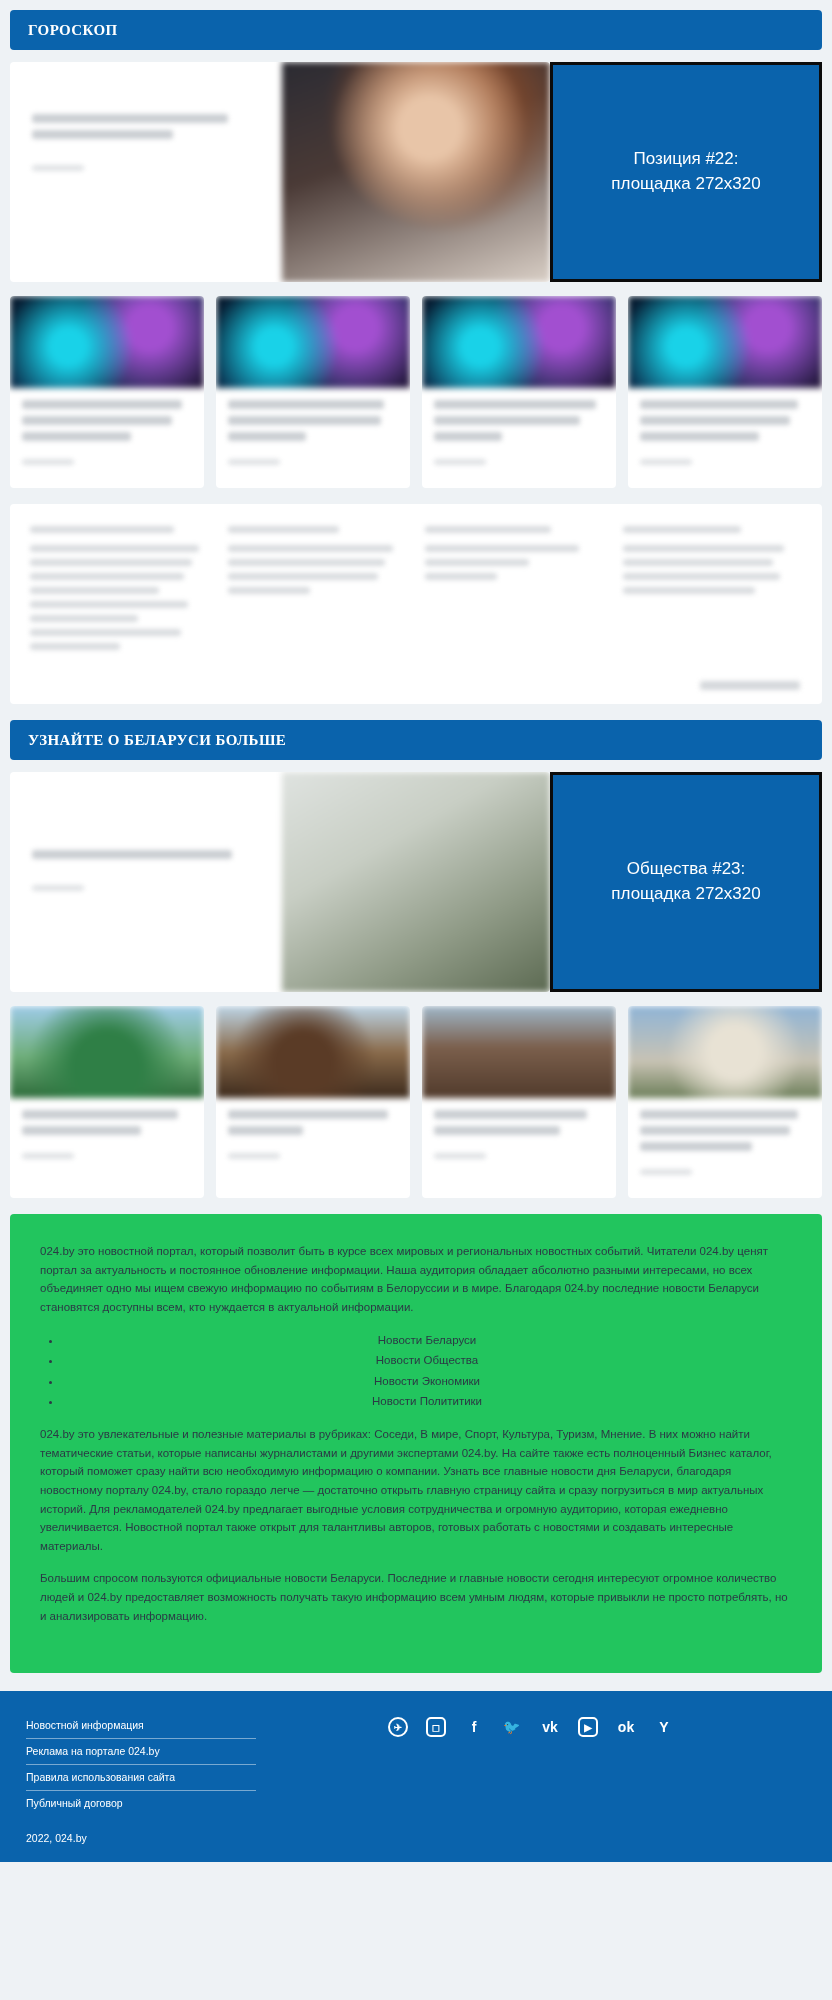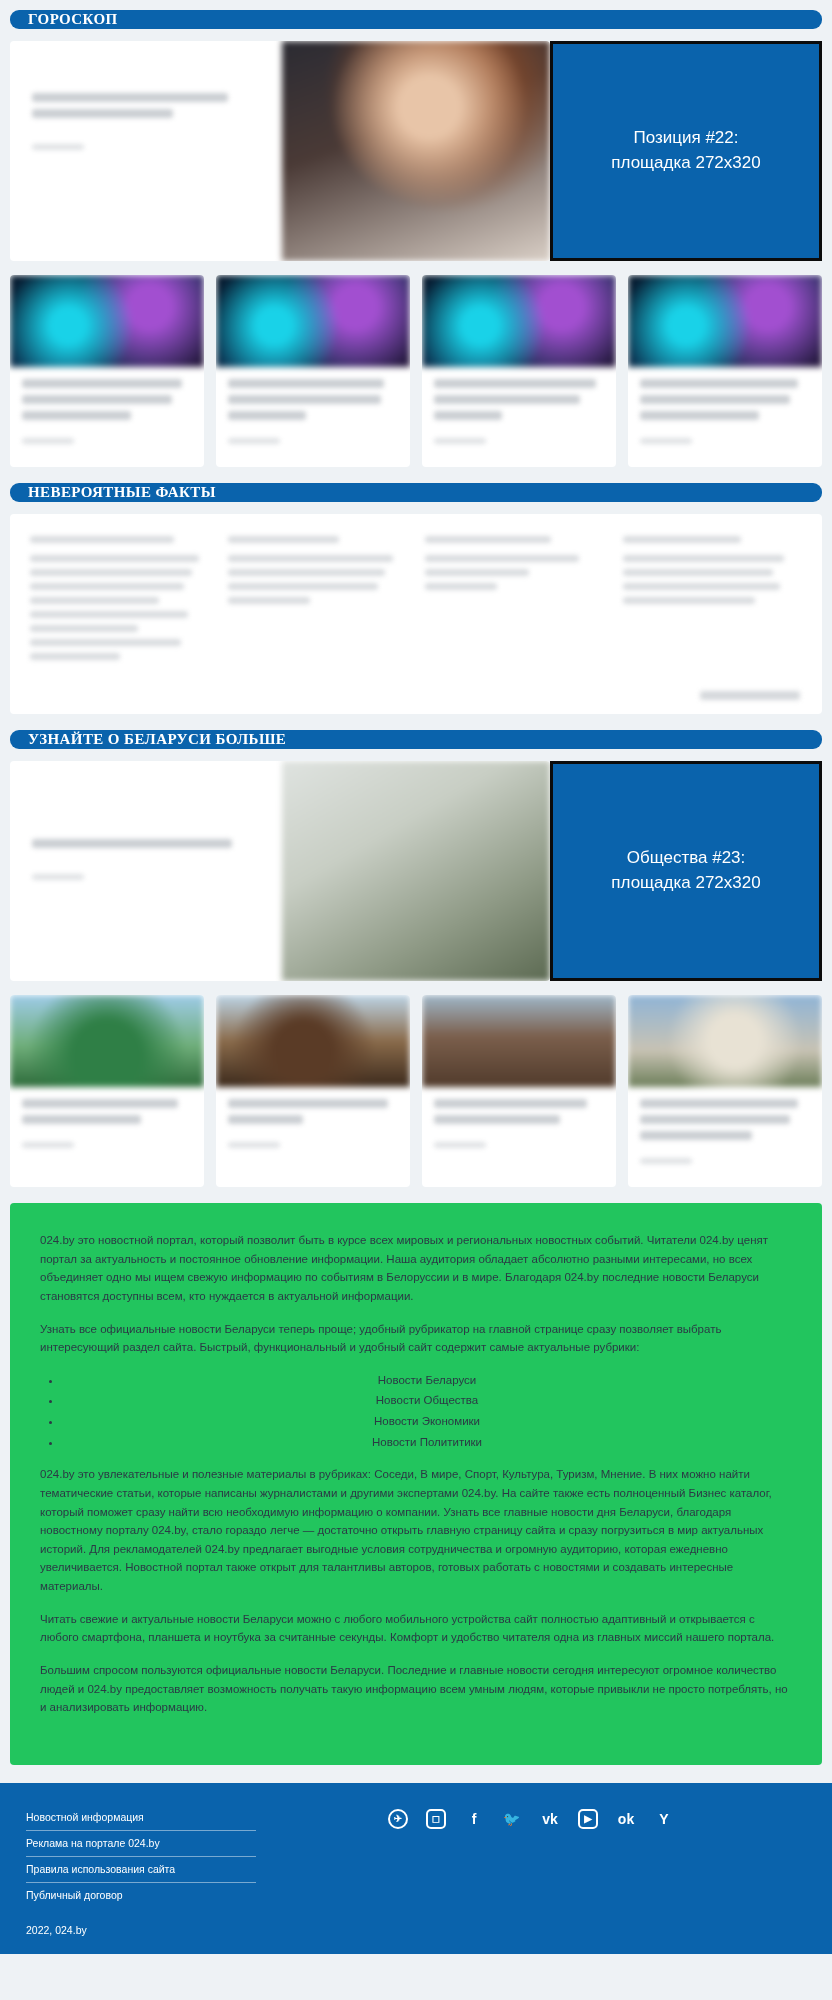--- a/index.html
+++ b/index.html
@@ -13,25 +13,25 @@
     min-height: 2000px;
     background: #eef2f5;
     position: relative;
     padding: 10px 10px 0 10px;
   }
 
   
   .section-bar {
     background: #0a63ac;
     color: #ffffff;
-    height: 19px;
+    height: 40px;
     display: flex;
     align-items: center;
     padding: 0 18px;
-    border-radius: 9px;
+    border-radius: 4px;
     font-family: "Liberation Serif", serif;
     font-weight: bold;
     font-size: 15px;
     letter-spacing: 0.4px;
     margin-bottom: 12px;
   }
 
   
   .hero {
     display: flex;
@@ -270,23 +270,20 @@
       <div class="card-img img-neon"></div>
       <div class="card-body">
         <div class="blurline" style="width:93%"></div>
         <div class="blurline" style="width:88%"></div>
         <div class="blurline" style="width:70%"></div>
         <div class="blurline tiny" style="margin-top:18px"></div>
       </div>
     </div>
   </div>
 
-  <div class="section-bar">
-    <span>НЕВЕРОЯТНЫЕ ФАКТЫ</span>
-  </div>
 
   <div class="facts">
     <div class="facts-col">
       <div class="blurline sm" style="width:80%"></div>
       <div class="blurline sm" style="width:94%;margin-top:12px"></div>
       <div class="blurline sm" style="width:90%"></div>
       <div class="blurline sm" style="width:86%"></div>
       <div class="blurline sm" style="width:72%"></div>
       <div class="blurline sm" style="width:88%"></div>
       <div class="blurline sm" style="width:60%"></div>
@@ -367,29 +364,27 @@
         <div class="blurline" style="width:93%"></div>
         <div class="blurline" style="width:88%"></div>
         <div class="blurline" style="width:66%"></div>
         <div class="blurline tiny" style="margin-top:18px"></div>
       </div>
     </div>
   </div>
 
   <div class="about">
     <p>024.by это новостной портал, который позволит быть в курсе всех мировых и региональных новостных событий. Читатели 024.by ценят портал за актуальность и постоянное обновление информации. Наша аудитория обладает абсолютно разными интересами, но всех объединяет одно мы ищем свежую информацию по событиям в Белоруссии и в мире. Благодаря 024.by последние новости Беларуси становятся доступны всем, кто нуждается в актуальной информации.</p>
-    <p>Узнать все официальные новости Беларуси теперь проще; удобный рубрикатор на главной странице сразу позволяет выбрать интересующий раздел сайта. Быстрый, функциональный и удобный сайт содержит самые актуальные рубрики:</p>
     <ul>
       <li>Новости Беларуси</li>
       <li>Новости Общества</li>
       <li>Новости Экономики</li>
       <li>Новости Полититики</li>
     </ul>
     <p>024.by это увлекательные и полезные материалы в рубриках: Соседи, В мире, Спорт, Культура, Туризм, Мнение. В них можно найти тематические статьи, которые написаны журналистами и другими экспертами 024.by. На сайте также есть полноценный Бизнес каталог, который поможет сразу найти всю необходимую информацию о компании. Узнать все главные новости дня Беларуси, благодаря новостному порталу 024.by, стало гораздо легче — достаточно открыть главную страницу сайта и сразу погрузиться в мир актуальных историй. Для рекламодателей 024.by предлагает выгодные условия сотрудничества и огромную аудиторию, которая ежедневно увеличивается. Новостной портал также открыт для талантливы авторов, готовых работать с новостями и создавать интересные материалы.</p>
-    <p>Читать свежие и актуальные новости Беларуси можно с любого мобильного устройства сайт полностью адаптивный и открывается с любого смартфона, планшета и ноутбука за считанные секунды. Комфорт и удобство читателя одна из главных миссий нашего портала.</p>
     <p>Большим спросом пользуются официальные новости Беларуси. Последние и главные новости сегодня интересуют огромное количество людей и 024.by предоставляет возможность получать такую информацию всем умным людям, которые привыкли не просто потреблять, но и анализировать информацию.</p>
   </div>
 
   <div class="footer">
     <div class="footer-inner">
       <div class="f-links">
         <a href="#">Новостной информация</a>
         <a href="#">Реклама на портале 024.by</a>
         <a href="#">Правила использования сайта</a>
         <a href="#">Публичный договор</a>

